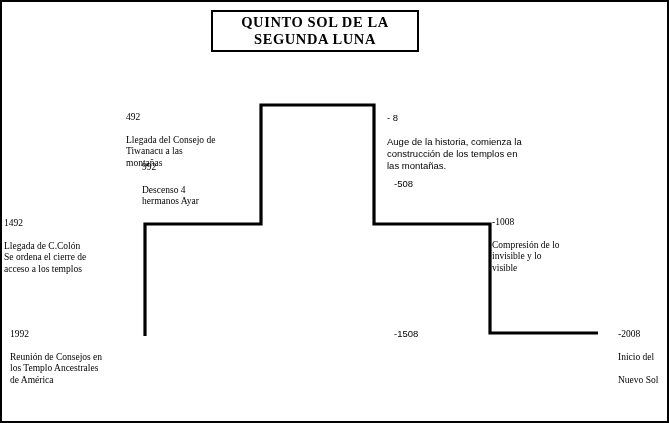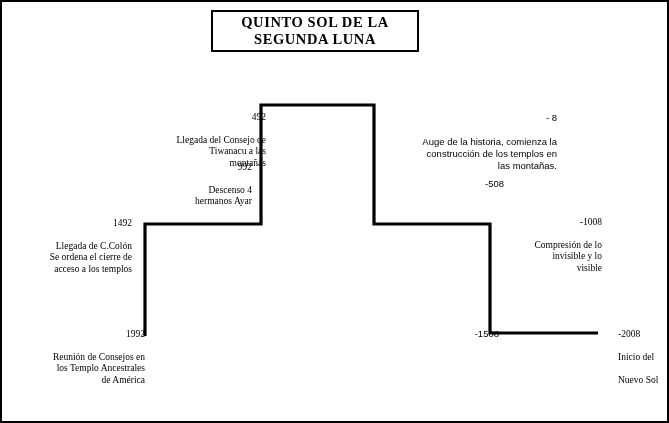--- a/index.html
+++ b/index.html
@@ -50,21 +50,21 @@
     left: 0;
     top: 0;
     width: 669px;
     height: 423px;
     pointer-events: none;
   }
 
   
   .label {
     position: absolute;
-    text-align: right;
+    text-align: left;
     line-height: 11.5px;
     white-space: pre-line;
   }
   .label .yr {
     display: block;
     white-space: nowrap;
   }
   .label .txt {
     display: block;
   }
@@ -76,21 +76,21 @@
   
   .sans {
     font-family: "Liberation Sans", "DejaVu Sans", sans-serif;
     font-size: 9.5px;
     line-height: 12px;
   }
 
   
   #lbl-492   { left: 124px; top: 98px;  width: 140px; }
   #lbl-992   { left: 140px; top: 148px; width: 110px; }
-  #lbl-1492  { left: 10px;  top: 204px; width: 120px; }
+  #lbl-1492  { left: 2px;  top: 204px; width: 120px; }
   #lbl-1992  { left: 8px;   top: 315px; width: 135px; }
 
   #lbl-m8    { left: 385px; top: 98px;  width: 170px; }
   #lbl-m508  { left: 392px; top: 164px; width: 110px; }
   #lbl-m1008 { left: 490px; top: 203px; width: 110px; }
   #lbl-m1508 { left: 392px; top: 314px; width: 105px; }
   #lbl-m2008 { left: 592px; top: 315px; width: 72px; text-align: left; margin-left: 24px; }
 
   #lbl-m2008 .clip-last {
     display: block;

